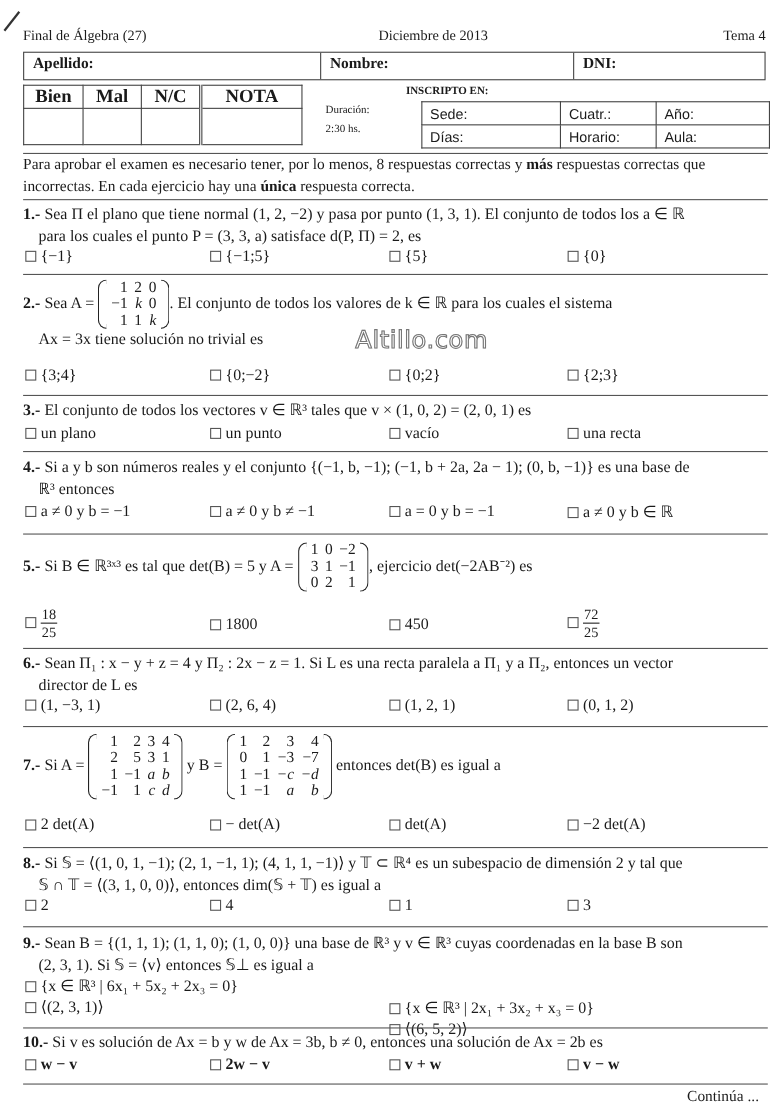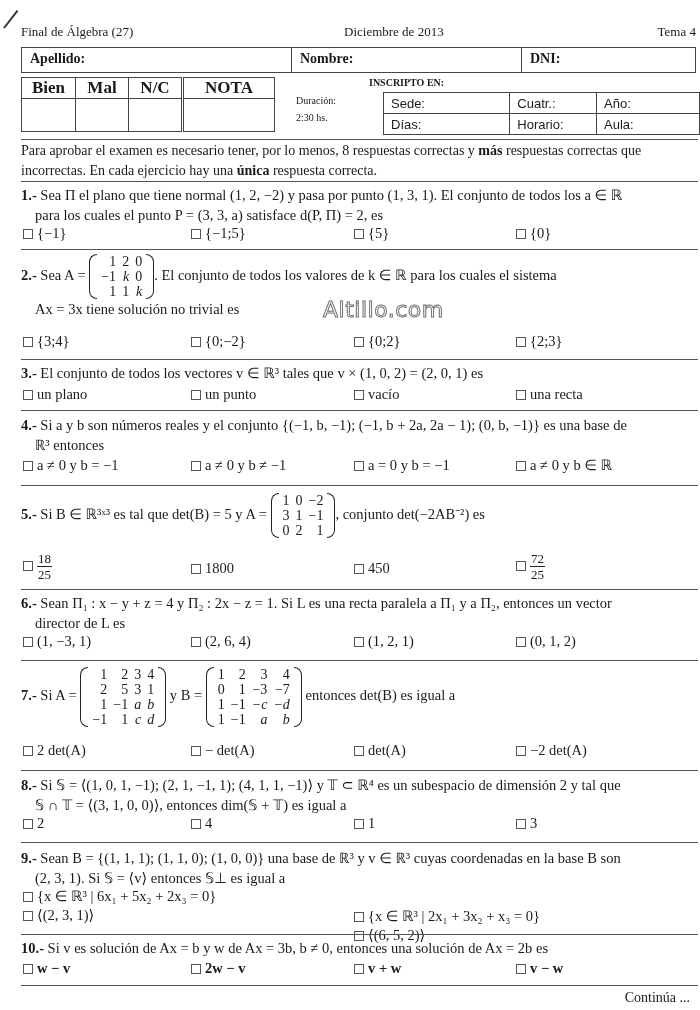--- a/index.html
+++ b/index.html
@@ -248,21 +248,21 @@
             <td>1</td>
             <td>−1</td>
           </tr>
       <tr>
             <td>0</td>
             <td>2</td>
             <td>1</td>
           </tr>
     </tbody>
       </table>
-  </span><span>, conjunto det(−2AB⁻²) es</span>
+  </span><span>, ejercicio det(−2AB⁻²) es</span>
 </div>
 <div class="opts" style="top:553px;height:32px">
   <span class="opt o1" style="top:-2px"><span class="box"></span><span class="frac"><span class="top">18</span><span>25</span></span></span>
   <span class="opt o2" style="top:7px"><span class="box"></span><span>1800</span></span>
   <span class="opt o3" style="top:7px"><span class="box"></span><span>450</span></span>
   <span class="opt o4" style="top:-2px"><span class="box"></span><span class="frac"><span class="top">72</span><span>25</span></span></span>
 </div>
 <div class="rule" style="top:589px"></div>
 
 <div class="q" style="top:593px">

